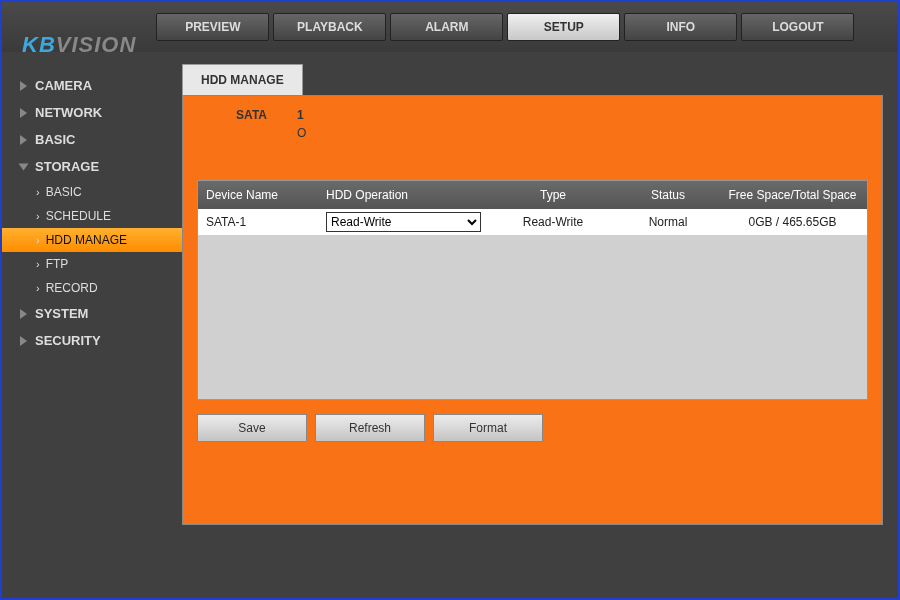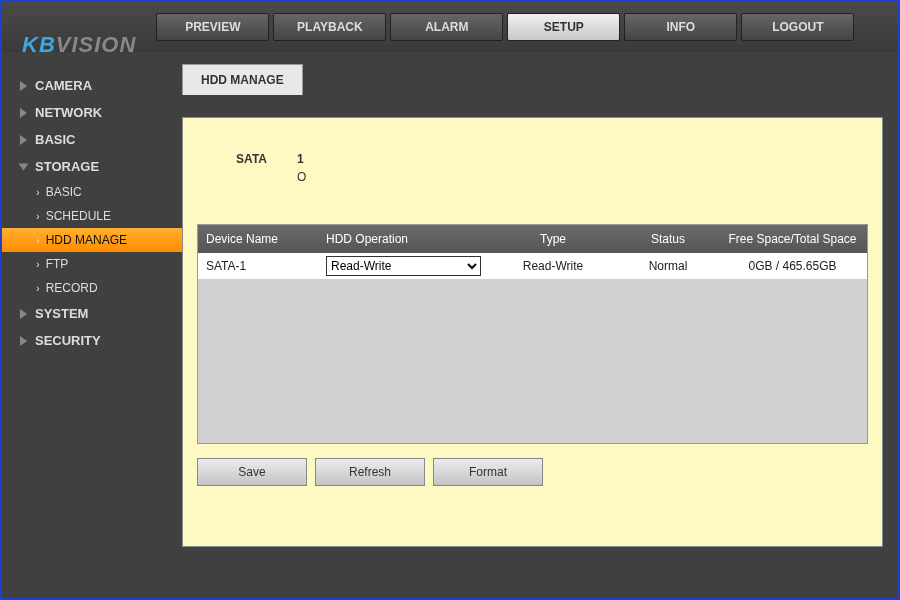--- a/index.html
+++ b/index.html
@@ -17,21 +17,21 @@
     .side-item { display: flex; align-items: center; padding: 6px 1px 6px 18px; color: #ddd; font-size: 13px; font-weight: bold; cursor: pointer; }
     .side-item.expanded .arrow { transform: rotate(90deg); }
     .arrow { width: 0; height: 0; border-top: 5px solid transparent; border-bottom: 5px solid transparent; border-left: 7px solid #888; margin-right: 8px; transition: transform .1s; }
     .subitems { padding-left: 0; }
     .sub-item { display: flex; align-items: center; padding: 5px 10px 5px 34px; color: #ddd; font-size: 12px; cursor: pointer; }
     .sub-item .chev { margin-right: 6px; font-size: 11px; color: #ddd; }
     .sub-item.active { background: linear-gradient(#ffb030,#ff8c00); color: #111; }
     .main { flex: 1; background: #404040; padding: 0 15px 15px 0; }
     .panel-tabs { display: flex; margin-top: 12px; }
     .panel-tab { padding: 8px 18px; background: #e8e8e8; color: #333; font-size: 12px; font-weight: bold; border: 1px solid #999; border-bottom: none; }
-    .panel { background: #fef9c3; border: 1px solid #888; padding: 34px 14px 14px 14px; min-height: 430px; margin-top: 22px; }
+    .panel { background: #f97316; border: 1px solid #888; padding: 12px 14px 14px 14px; min-height: 430px; }
     .sata-row { display: flex; font-size: 12px; color: #333; font-weight: bold; margin-bottom: 4px; }
     .sata-label { width: 100px; text-align: right; padding-right: 30px; }
     .sata-val { width: 30px; }
     .sata-row2 { display: flex; font-size: 12px; color: #333; }
     .sata-row2 .sata-label { }
     .table-wrap { margin-top: 40px; background: #d0d0d0; border: 1px solid #999; height: 220px; overflow: hidden; }
     .thead { display: flex; background: linear-gradient(#6a6a6a,#555); color: #fff; font-size: 12px; height: 28px; align-items: center; }
     .th, .td { padding: 0 8px; }
     .c1 { width: 120px; }
     .c2 { width: 170px; }

